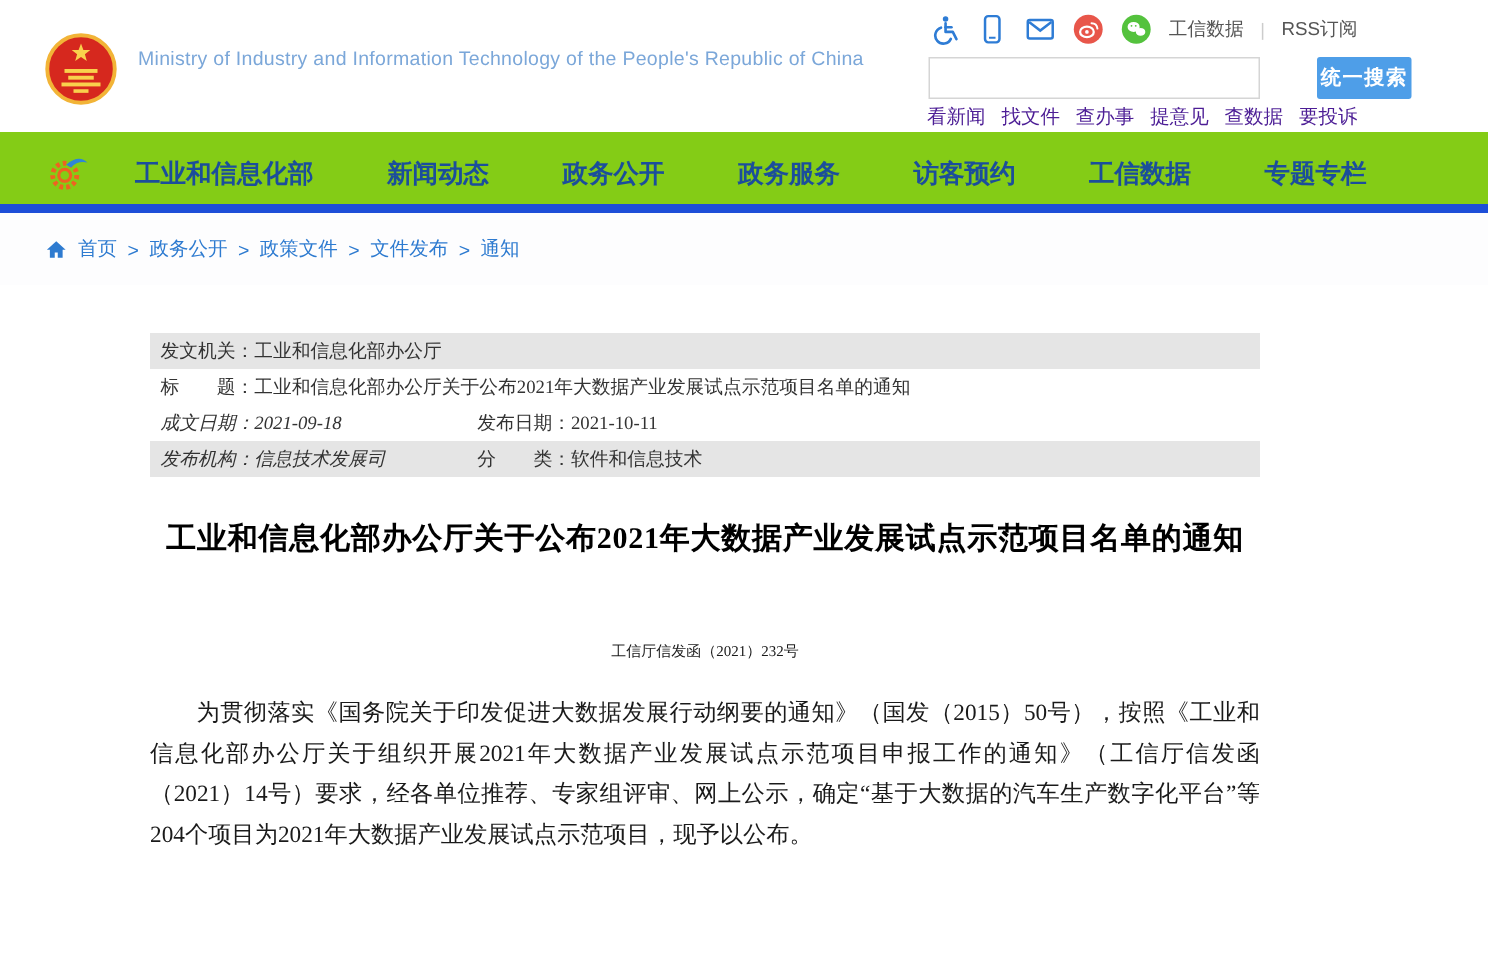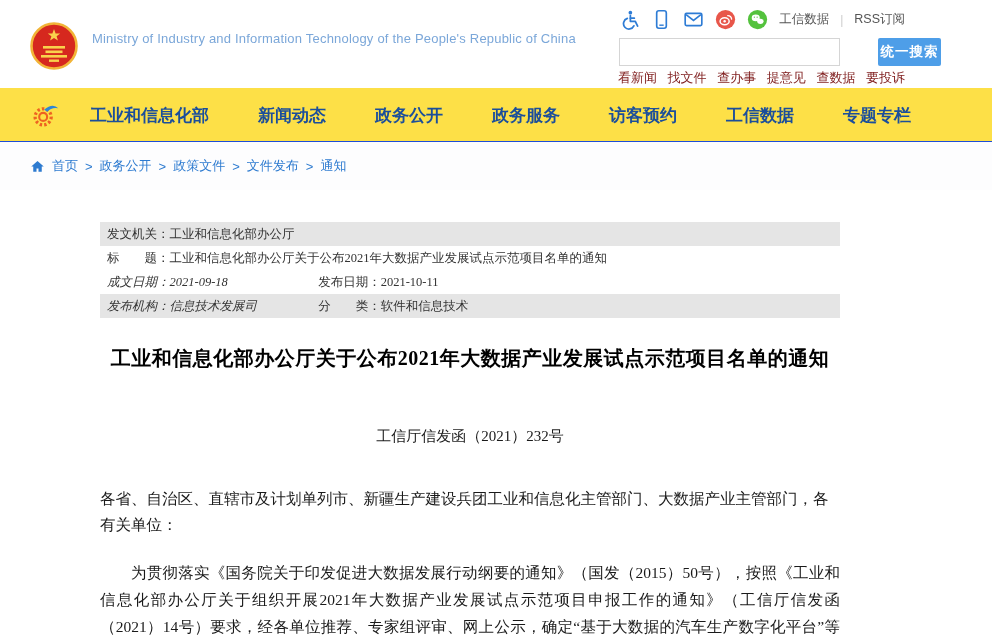--- a/index.html
+++ b/index.html
@@ -17,45 +17,45 @@
   .icons-row { position:absolute; top:9px; right:87px; display:flex; align-items:center; gap:11px; }
   .icons-row .txt { font-size:12.5px; color:#555; cursor:pointer; }
   .icons-row .div { color:#ccc; font-size:12px; }
   .cicon { width:21px; height:21px; display:block; cursor:pointer; }
 
   .search-row { position:absolute; left:619px; top:38px; display:flex; }
   .search-input { width:221px; height:28px; border:1px solid #d5d5d5; outline:none; padding:0 8px; font-size:13px; }
   .search-btn { width:63px; height:28px; background:#4e9ee8; color:#fff; border:none; font-size:13.5px; font-weight:bold; cursor:pointer; border-radius:2px; letter-spacing:1px;margin-left:38px; }
 
   .quick-links { position:absolute; left:618px; top:69px; width:287px; display:flex; justify-content:space-between; }
-  .quick-links span { font-size:13px; color:#7f1d1d; cursor:pointer; }
+  .quick-links span { font-size:13px; color:#4c1d95; cursor:pointer; }
 
   
-  .nav { position:relative; height:54px; background:#fde047; border-bottom:1px solid #1d4ed8; }
+  .nav { position:relative; height:54px; background:#84cc16; border-bottom:6px solid #1d4ed8; }
   .nav-logo { position:absolute; left:28px; top:9px; width:36px; height:36px; cursor:pointer; }
   .nav-items { position:absolute; left:90px; top:0; height:54px; display:flex; align-items:center; gap:49px; }
   .nav-items span { font-size:17px; font-weight:bold; color:#1b4e9b; cursor:pointer; white-space:nowrap; }
 
   
   .crumbs { height:48px; display:flex; align-items:center; padding-left:30px; background:#fdfdfe; }
   .crumbs .home-ic { width:15px; height:15px; margin-right:7px; cursor:pointer; }
   .crumbs span { font-size:13px; color:#2e7bd0; }
   .crumbs .sep { margin:0 7px; }
   .crumbs .crumb { cursor:pointer; }
 
   
   .doc { width:740px; margin:32px 0 0 100px; font-family:"Liberation Serif", serif; color:#1a1a1a; }
   .meta-row { min-height:24px; line-height:24px; font-size:12.5px; color:#333; padding-left:7px; white-space:nowrap; }
   .meta-row.gray { background:#e5e5e5; }
   .meta-row .cell { display:inline-block; }
   .meta-row .cell.first-wide { min-width:208px;font-style:italic; }
   .meta-row .lbl, .meta-row .val { display:inline; }
 
   .doc-title { margin-top:27px; text-align:center; font-size:20px; font-weight:bold; color:#000; letter-spacing:0.5px; }
-  .doc-number { margin-top:55px; text-align:center; font-size:15px; color:#1a1a1a; }
+  .doc-number { margin-top:55px; text-align:center; font-size:10px; color:#1a1a1a; }
   .doc-salutation { margin-top:40px; font-size:15.5px; line-height:26px; }
   .doc-paragraph { margin-top:21px; font-size:15.5px; line-height:27px; text-indent:2em; text-align:justify; }
 </style>
 </head>
 <body>
 
 <div class="page">
 
   <div class="topbar">
     <svg class="emblem" viewBox="0 0 48 48">
@@ -163,17 +163,16 @@
       <span class="cell first-wide"><span class="lbl">成文日期：</span><span class="val">2021-09-18</span></span>
       <span class="cell"><span class="lbl">发布日期：</span><span class="val">2021-10-11</span></span>
     </div>
     <div class="meta-row gray">
       <span class="cell first-wide"><span class="lbl">发布机构：</span><span class="val">信息技术发展司</span></span>
       <span class="cell"><span class="lbl">分　　类：</span><span class="val">软件和信息技术</span></span>
     </div>
 
     <h1 class="doc-title">工业和信息化部办公厅关于公布2021年大数据产业发展试点示范项目名单的通知</h1>
     <div class="doc-number">工信厅信发函（2021）232号</div>
-    <p class="doc-salutation">各省、自治区、直辖市及计划单列市、新疆生产建设兵团工业和信息化主管部门、大数据产业主管部门，各有关单位：</p>
     <p class="doc-paragraph">为贯彻落实《国务院关于印发促进大数据发展行动纲要的通知》（国发（2015）50号），按照《工业和信息化部办公厅关于组织开展2021年大数据产业发展试点示范项目申报工作的通知》（工信厅信发函（2021）14号）要求，经各单位推荐、专家组评审、网上公示，确定“基于大数据的汽车生产数字化平台”等204个项目为2021年大数据产业发展试点示范项目，现予以公布。</p>
   </div>
 
 </div>
 
 </body></html>

